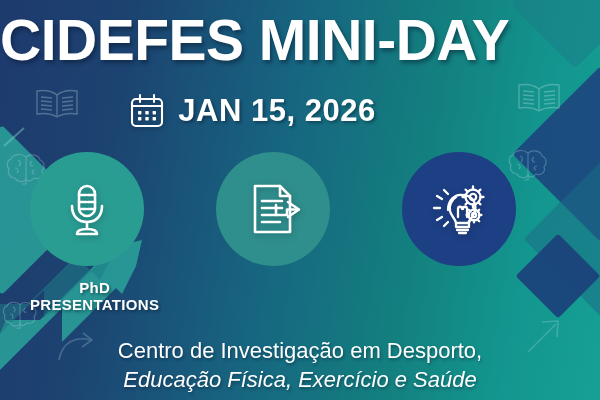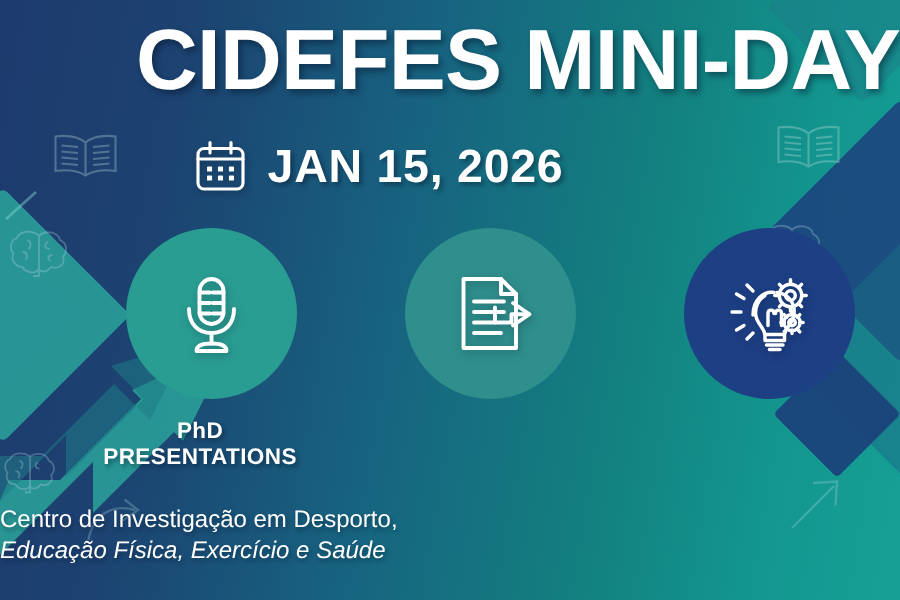--- a/index.html
+++ b/index.html
@@ -50,21 +50,21 @@
   .brain-r{right:52px;top:148px;}
   .arrow-curve-l{left:56px;top:330px;opacity:.26;}
   .arrow-curve-r{right:36px;top:316px;opacity:.26;}
   .tick-l{left:2px;top:126px;opacity:.45;}
 
   
   .content{position:absolute;inset:0;}
 
   .title{
     position:absolute;top:12px;left:0;width:600px;
-    text-align:right;
+    text-align:left;
     font-size:57px;line-height:1;
     font-weight:bold;
     letter-spacing:-0.5px;
     color:#ffffff;
     text-shadow:2px 3px 4px rgba(4,18,38,.45);
     white-space:nowrap;
   }
 
   .date-row{
     position:absolute;top:92px;left:0;width:504px;
@@ -76,40 +76,40 @@
     font-size:31px;font-weight:bold;color:#fff;letter-spacing:.5px;
     text-shadow:2px 2px 3px rgba(4,18,38,.40);
     white-space:nowrap;
   }
 
   .cards{
     position:absolute;top:152px;left:0;width:600px;
     display:flex;justify-content:center;align-items:flex-start;
     gap:18px;
   }
-  .card{width:168px;display:flex;flex-direction:column;align-items:flex-end;}
+  .card{width:168px;display:flex;flex-direction:column;align-items:flex-start;}
   .bubble{
     width:114px;height:114px;border-radius:50%;
     display:flex;align-items:center;justify-content:center;
   }
   .bubble svg{display:block;filter:drop-shadow(1px 2px 3px rgba(4,18,38,.28));}
   .card-label{
     margin-top:14px;
     text-align:center;
     font-size:15px;font-weight:bold;line-height:1.12;
     color:#fff;letter-spacing:.3px;
     text-shadow:1.5px 2px 3px rgba(4,18,38,.45);
     text-transform:none;
   }
   .card-label .l2{display:block;}
 
   .subtitle{
     position:absolute;top:336px;left:0;width:600px;
-    text-align:left;
-    font-size:16px;line-height:1.32;
+    text-align:center;
+    font-size:22px;line-height:1.32;
     font-weight:400;color:#ffffff;
     text-shadow:1px 2px 3px rgba(4,18,38,.40);
   }
   .subtitle .l2{display:block;font-style:italic;}
 </style>
 </head>
 <body>
 
 <div id="poster">
 

